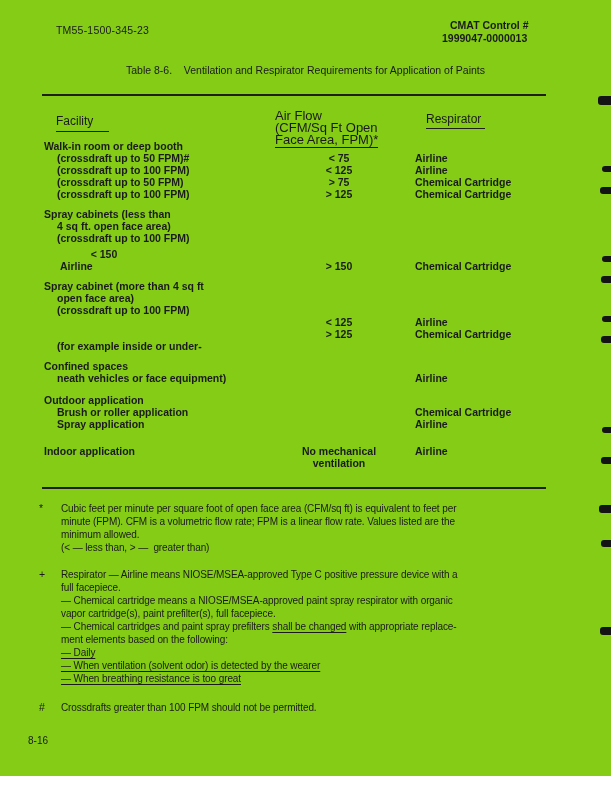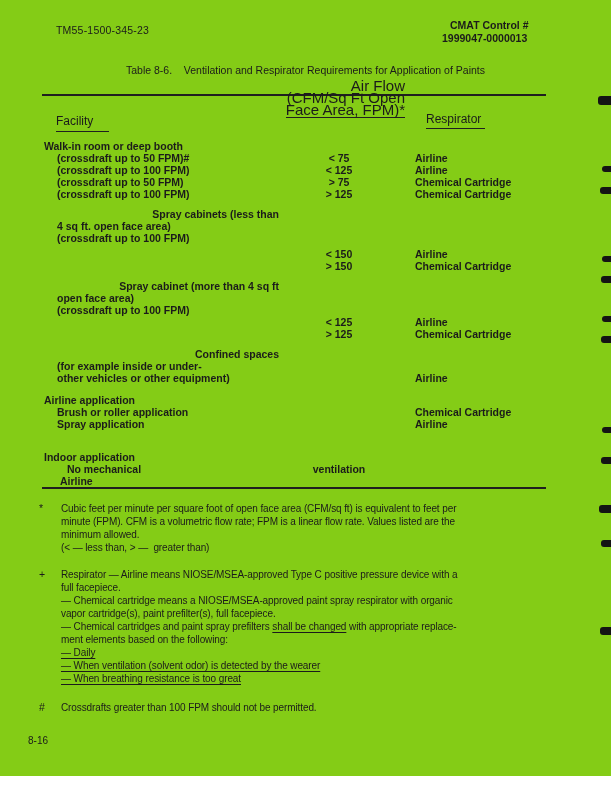--- a/index.html
+++ b/index.html
@@ -18,34 +18,34 @@
   .hdr-right .ctl-label { padding-left:8px; }
 
   .title { position:absolute; left:0; right:0; top:64px; text-align:center; font-size:10.5px; white-space:pre; }
 
   .rule { position:absolute; left:42px; width:504px; background:#1f1f1f; }
   .rule-top { top:94px; height:2px; }
   .rule-bottom { top:487px; height:2px; }
 
   .col-head { font-size:12px; }
   .facility-head { position:absolute; left:56px; top:114px; border-bottom:1.5px solid #1f1f1f; padding:0 16px 3px 0; }
-  .airflow-head { position:absolute; left:275px; top:80px; width:130px; text-align:right; font-size:15px; line-height:12px; }
+  .airflow-head { position:absolute; left:275px; top:110px; width:130px; text-align:left; font-size:13px; line-height:12px; }
   .airflow-head .u-span { display:inline-block; border-bottom:1.5px solid #1f1f1f; padding-bottom:1px; }
   .resp-head { position:absolute; left:426px; top:112px; border-bottom:1.5px solid #1f1f1f; padding:0 4px 2px 0; }
 
   .tbody { position:absolute; left:44px; top:140px; width:502px; font-size:10.5px; line-height:12px; }
   .trow { display:flex; height:12px; white-space:pre;font-weight:bold; }
   .c-fac { width:235px; }
   .c-fac.ind1 { padding-left:13px; }
   .c-air { width:120px; text-align:center; }
   .c-resp { flex:1; padding-left:16px; }
-  .gxs { margin-top:4px; }
-  .gsm { margin-top:8px;text-align:right; }
+  .gxs { margin-top:4px;flex-direction:column; }
+  .gsm { margin-top:8px; }
   .gmd { margin-top:10px; }
-  .glg { margin-top:21px;flex-direction:column; }
+  .glg { margin-top:15px; }
 
   .fn-marker { position:absolute; left:39px; font-size:10.5px; }
   .fn-text { position:absolute; left:61px; width:486px; font-size:10px; line-height:13px; letter-spacing:-0.1px; }
   .fn-line { white-space:pre; height:13px; }
   .u-inline { text-decoration:underline; text-underline-offset:2px; }
 
   .pagenum { position:absolute; left:28px; top:735px; font-size:10px; }
 </style>
 </head>
 <body>
@@ -156,38 +156,38 @@
       <div class="c-fac"></div>
       <div class="c-air">&lt; 125</div>
       <div class="c-resp">Airline</div>
     </div>
     <div class="trow">
       <div class="c-fac"></div>
       <div class="c-air">&gt; 125</div>
       <div class="c-resp">Chemical Cartridge</div>
     </div>
 
+    <div class="trow">
+      <div class="c-fac ind1">(for example inside or under-</div>
+      <div class="c-air"></div>
+      <div class="c-resp"></div>
+    </div>
     <div class="trow gsm">
       <div class="c-fac">Confined spaces</div>
       <div class="c-air"></div>
       <div class="c-resp"></div>
     </div>
     <div class="trow">
-      <div class="c-fac ind1">(for example inside or under-</div>
-      <div class="c-air"></div>
-      <div class="c-resp"></div>
-    </div>
-    <div class="trow">
-      <div class="c-fac ind1">other vehicles or other equipment)</div>
+      <div class="c-fac ind1">neath vehicles or face equipment)</div>
       <div class="c-air"></div>
       <div class="c-resp">Airline</div>
     </div>
 
     <div class="trow gmd">
-      <div class="c-fac">Airline application</div>
+      <div class="c-fac">Outdoor application</div>
       <div class="c-air"></div>
       <div class="c-resp"></div>
     </div>
     <div class="trow">
       <div class="c-fac ind1">Brush or roller application</div>
       <div class="c-air"></div>
       <div class="c-resp">Chemical Cartridge</div>
     </div>
     <div class="trow">
       <div class="c-fac ind1">Spray application</div>

